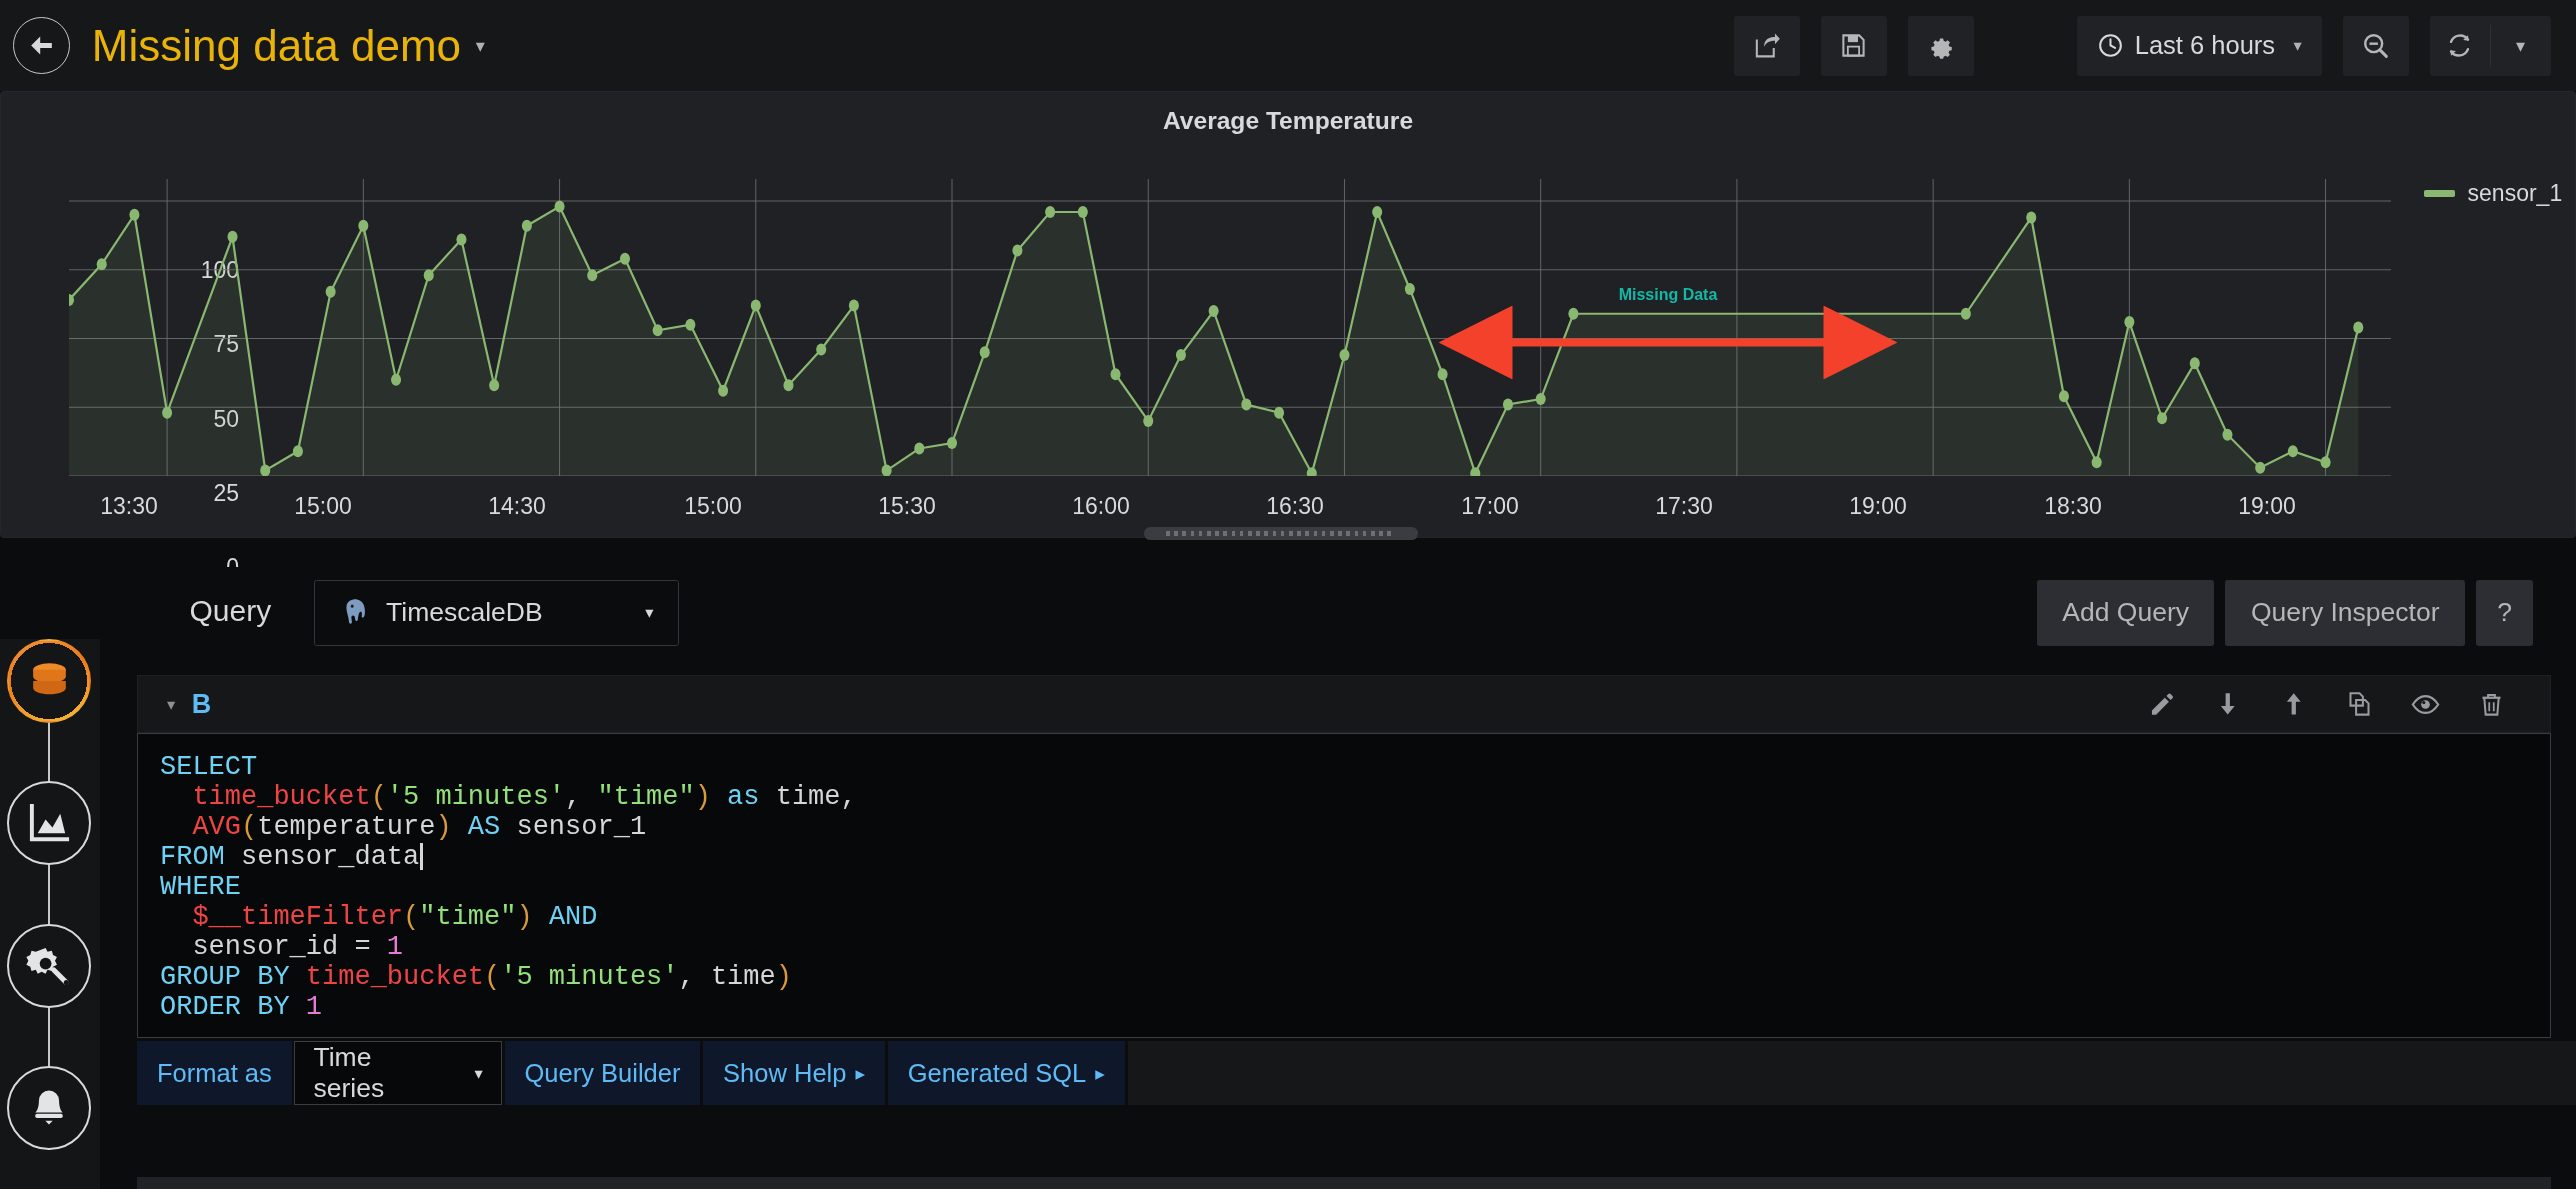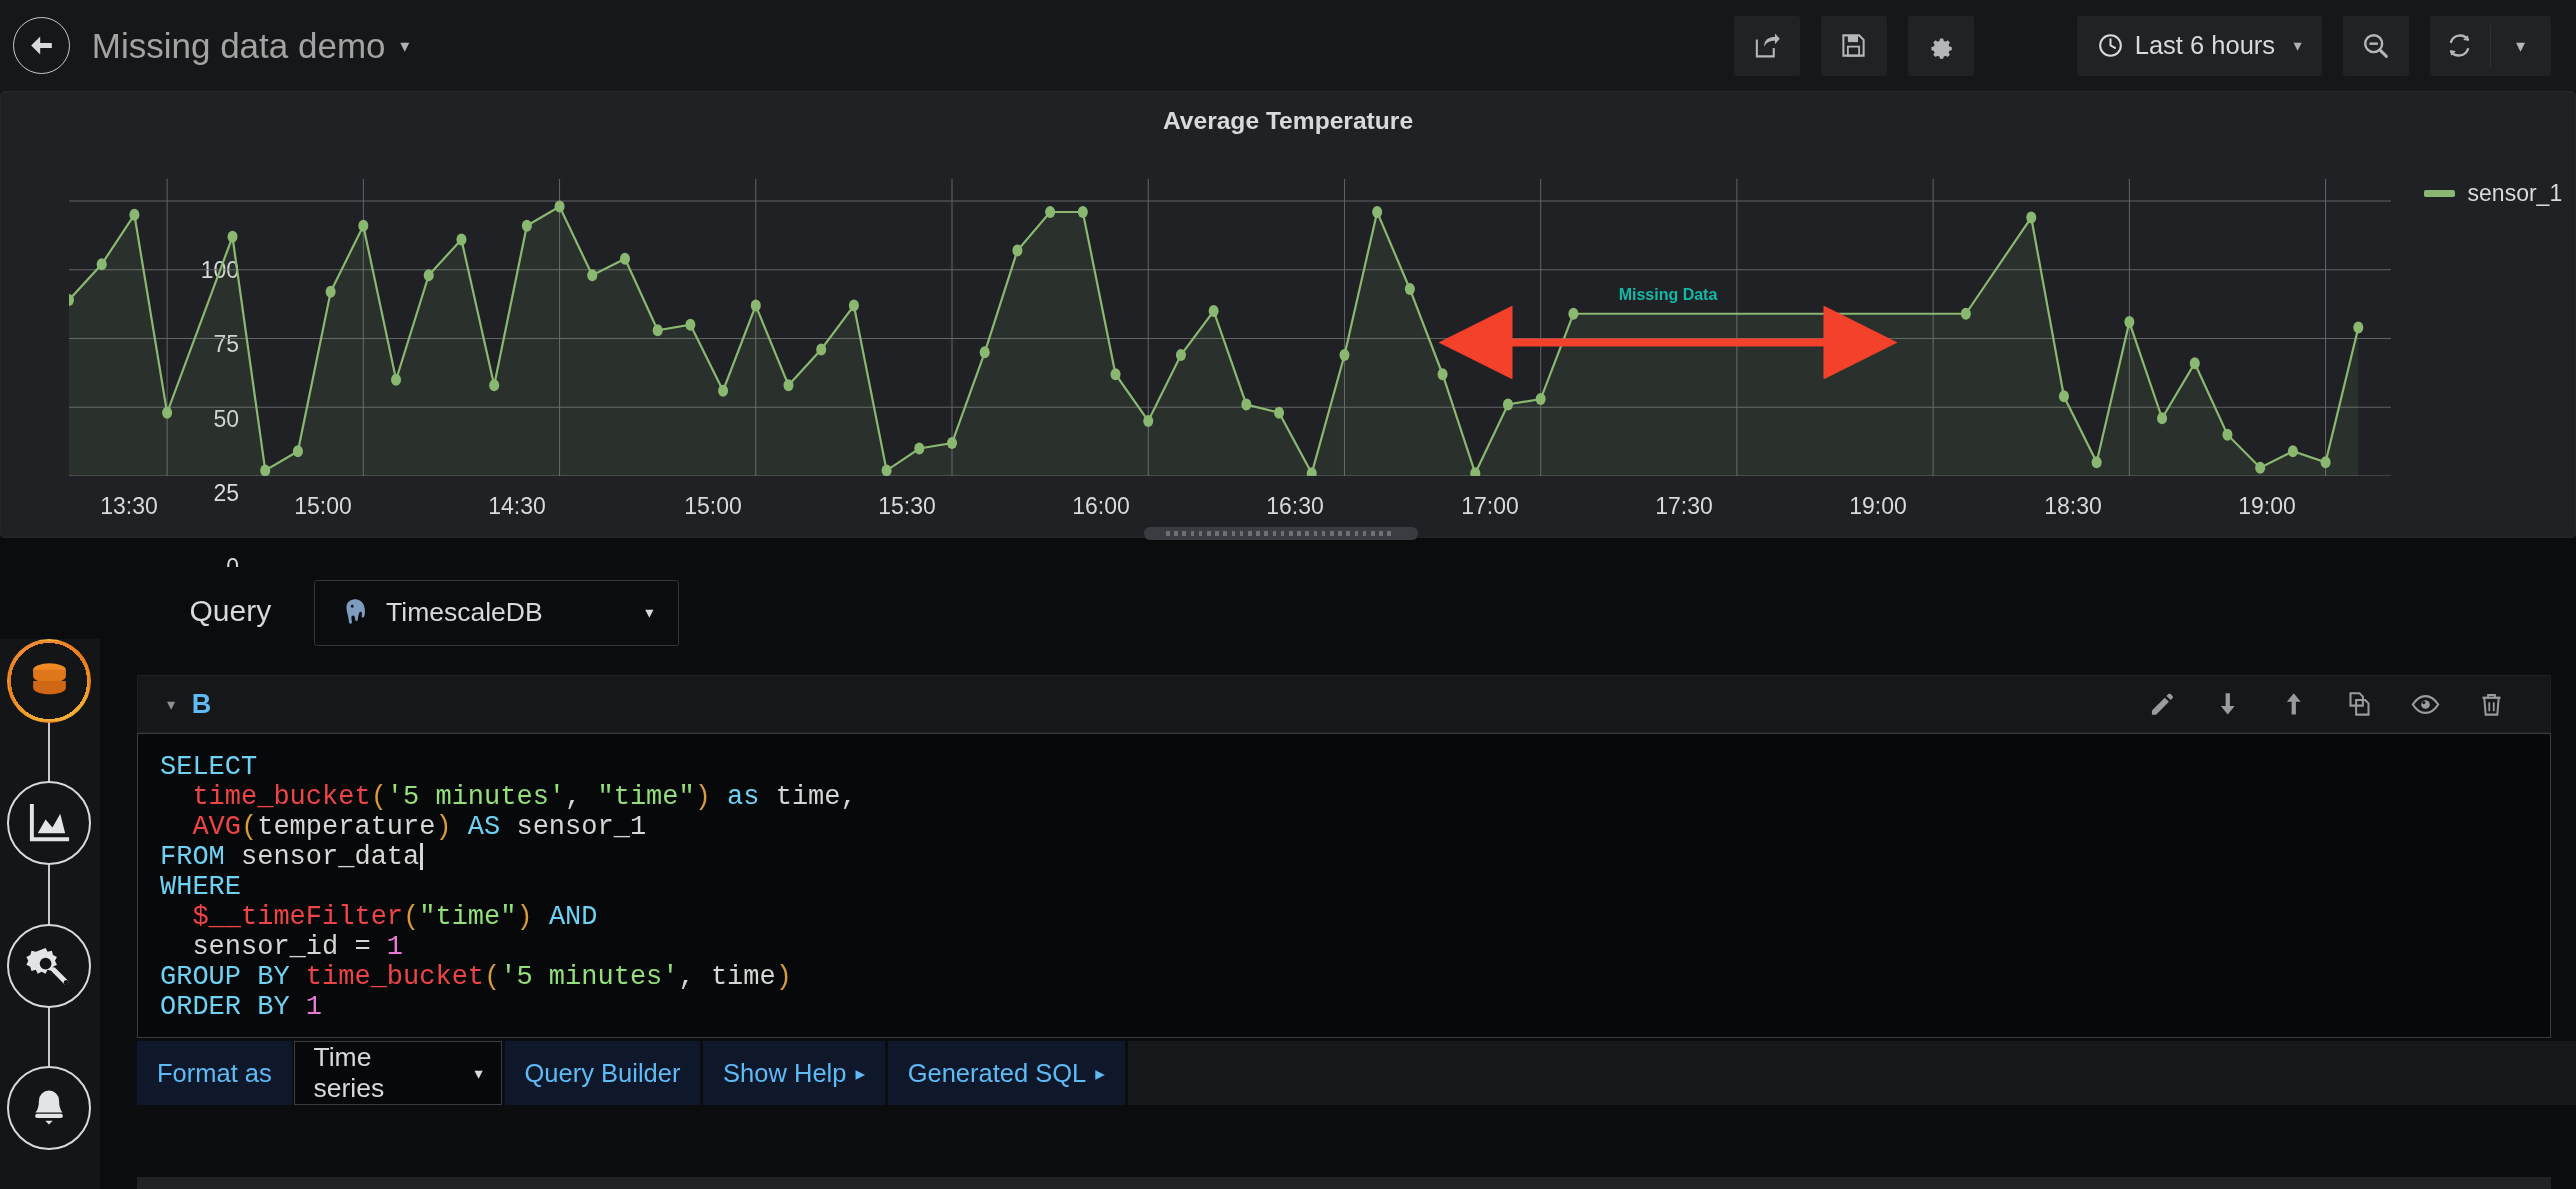--- a/index.html
+++ b/index.html
@@ -18,21 +18,21 @@
   }
   .back-btn {
     margin-left: 12.8px;
     width: 57px; height: 57px; border-radius: 50%;
     border: 1.8px solid #c7c7c7;
     display: flex; align-items: center; justify-content: center;
     cursor: pointer; flex: none;
   }
   .dash-title {
     margin-left: 22px;
-    font-size: 35px; color: #a3a3a3; font-weight: 400;
+    font-size: 44px; color: #eab308; font-weight: 400;
     white-space: nowrap;
   }
   .title-caret {
     margin-left: 14.6px; color: #b0b1b3; font-size: 18px;
   }
   .nav-spacer { flex: 1 1 auto; }
   .nav-right { display: flex; align-items: center; gap: 12px; margin-right: 25.5px; }
   .icon-btn {
     width: 66px; height: 60px; background: #202226;
     display: flex; align-items: center; justify-content: center;
@@ -428,20 +428,25 @@
 
     <div class="ds-picker">
       <svg width="33" height="33" viewBox="0 0 24 24">
         <path fill="#7d9cc0" d="M12.2 2.3c-3.5 0-6 1.6-6.6 4.3-.5 2.2.1 4.6.6 6.7.4 1.7 1 3.6 1 5.3 0 .9.5 1.5 1.2 1.5.6 0 1-.5 1-1.2 0-1.1-.4-2.3-.4-3.3 0-.9.4-1.5 1.2-1.5.9 0 1.3.8 1.4 1.8.1 1.1.3 2.3 1.1 2.3.6 0 .9-.5 1-1.2.2-1.6.4-3.3 1-4.7.2-.5.6-.8 1-.8.6 0 1 .5 1 1.2 0 .7-.2 1.4-.2 2 0 .6.3 1 .8 1 .9 0 1.4-1.3 1.5-2.9.2-2.3-.1-4.6-.8-6.3-.9-2.3-3-4.2-6.8-4.2z"></path>
         <ellipse cx="9.6" cy="7.4" rx="1" ry="1.2" fill="#1a1b1e"></ellipse>
       </svg>
       <span class="ds-name">TimescaleDB</span>
       <span class="ds-caret">▾</span>
     </div>
 
+    <div class="qhead-right">
+      <div class="btn">Add Query</div>
+      <div class="btn">Query Inspector</div>
+      <div class="btn sq">?</div>
+    </div>
   </div>
 
   <div class="qrow">
     <span class="qrow-caret">▾</span>
     <span class="qrow-letter">B</span>
 
     <div class="qrow-actions">
       <div class="qact">
         <svg width="27" height="27" viewBox="0 0 24 24">
           <path fill="#9a9b9e" d="M3.5 17.3 L14.9 5.9 l3.7 3.7 L7.2 21 H3.5z"></path>

